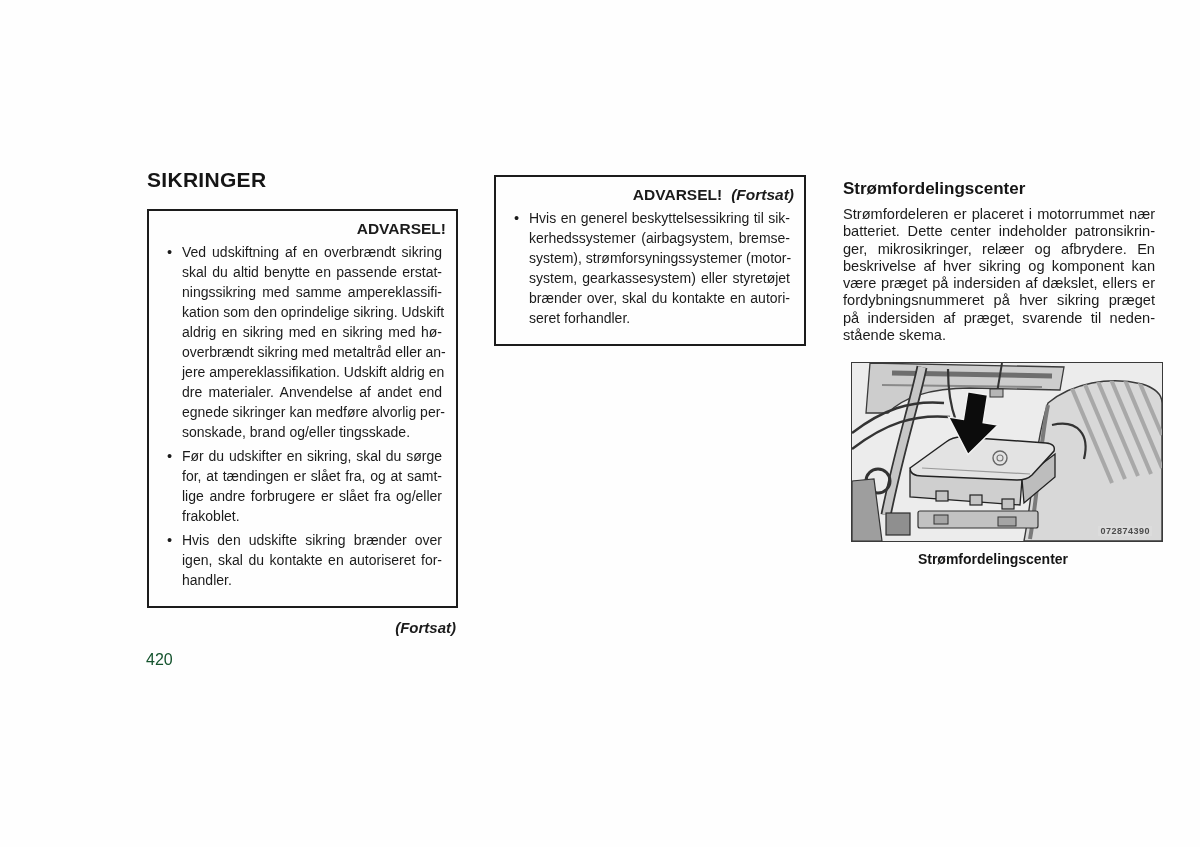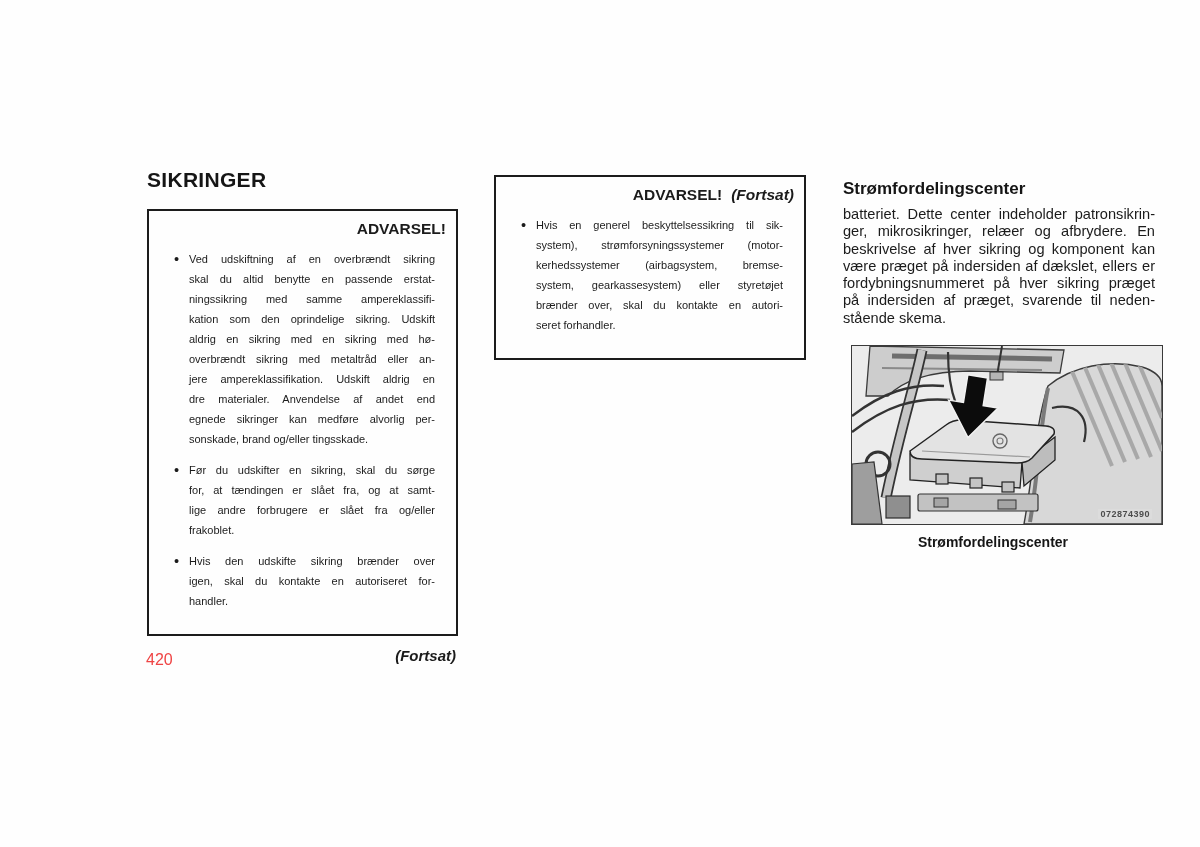--- a/index.html
+++ b/index.html
@@ -18,22 +18,22 @@
   }
   
   .warning-box{
     border:2px solid #1c1c1c;background:#fefefe;
     padding:7px 10px 12px 12px;
   }
   .box-title{font-size:15.5px;font-weight:bold;margin:2px 0 4px 2px;text-align:right;}
   .box-title .cont{font-style:italic;margin-left:9px;}
   ul.bullets{list-style:none;margin:0;padding:0;}
   ul.bullets li{
-    position:relative;padding-left:17px;margin:11px;
-    font-size:11px;line-height:20px;
+    position:relative;padding-left:17px;margin:4px;
+    font-size:14px;line-height:20px;
   }
   ul.bullets li::before{
     content:"\2022";position:absolute;left:2px;top:0;font-size:14.6px;
   }
   
   .jline{text-align:justify;text-align-last:justify;white-space:nowrap;}
   .jline.last{text-align-last:left;}
   .fortsat{
     margin-top:11px;text-align:right;font-weight:bold;font-style:italic;font-size:15px;
     padding-right:2px;
@@ -47,21 +47,21 @@
     background:#ececec;overflow:hidden;
   }
   .photo-id{
     position:absolute;right:10px;bottom:5px;font-size:9px;font-weight:bold;color:#4c4c4c;
     background:#dcdcdc;padding:0 2px;letter-spacing:.5px;
   }
   figcaption.fig-caption{
     margin-top:9px;text-align:center;font-weight:bold;font-size:14px;color:#151515;
   }
   
-  .page-number{position:absolute;left:146px;top:651px;font-size:16px;color:#ef4444;}
+  .page-number{position:absolute;left:146px;top:651px;font-size:16px;color:#14532d;}
 </style>
 </head>
 <body>
 
 <div class="page">
 
   <div class="col-left">
     <h1 class="doc-title">SIKRINGER</h1>
 
     <div class="warning-box">
@@ -104,34 +104,35 @@
 
   <div class="col-mid">
     <div class="warning-box">
       <div class="box-title">
         <span>ADVARSEL!</span><span class="cont">(Fortsat)</span>
       </div>
       <ul class="bullets">
         <li>
           <div>
               <div class="jline">Hvis en generel beskyttelsessikring til sik-</div>
+              <div class="jline">kerhedssystemer (airbagsystem, bremse-</div>
               <div class="jline">system), strømforsyningssystemer (motor-</div>
-              <div class="jline">kerhedssystemer (airbagsystem, bremse-</div>
               <div class="jline">system, gearkassesystem) eller styretøjet</div>
               <div class="jline">brænder over, skal du kontakte en autori-</div>
               <div class="jline last">seret forhandler.</div>
             </div>
         </li>
       </ul>
     </div>
   </div>
 
   <div class="col-right">
     <h2 class="section-heading">Strømfordelingscenter</h2>
     <div class="para">
+        <div class="jline">Strømfordeleren er placeret i motorrummet nær</div>
         <div class="jline">batteriet. Dette center indeholder patronsikrin-</div>
         <div class="jline">ger, mikrosikringer, relæer og afbrydere. En</div>
         <div class="jline">beskrivelse af hver sikring og komponent kan</div>
         <div class="jline">være præget på indersiden af dækslet, ellers er</div>
         <div class="jline">fordybningsnummeret på hver sikring præget</div>
         <div class="jline">på indersiden af præget, svarende til neden-</div>
         <div class="jline last">stående skema.</div>
       </div>
 
     <figure class="fig">

